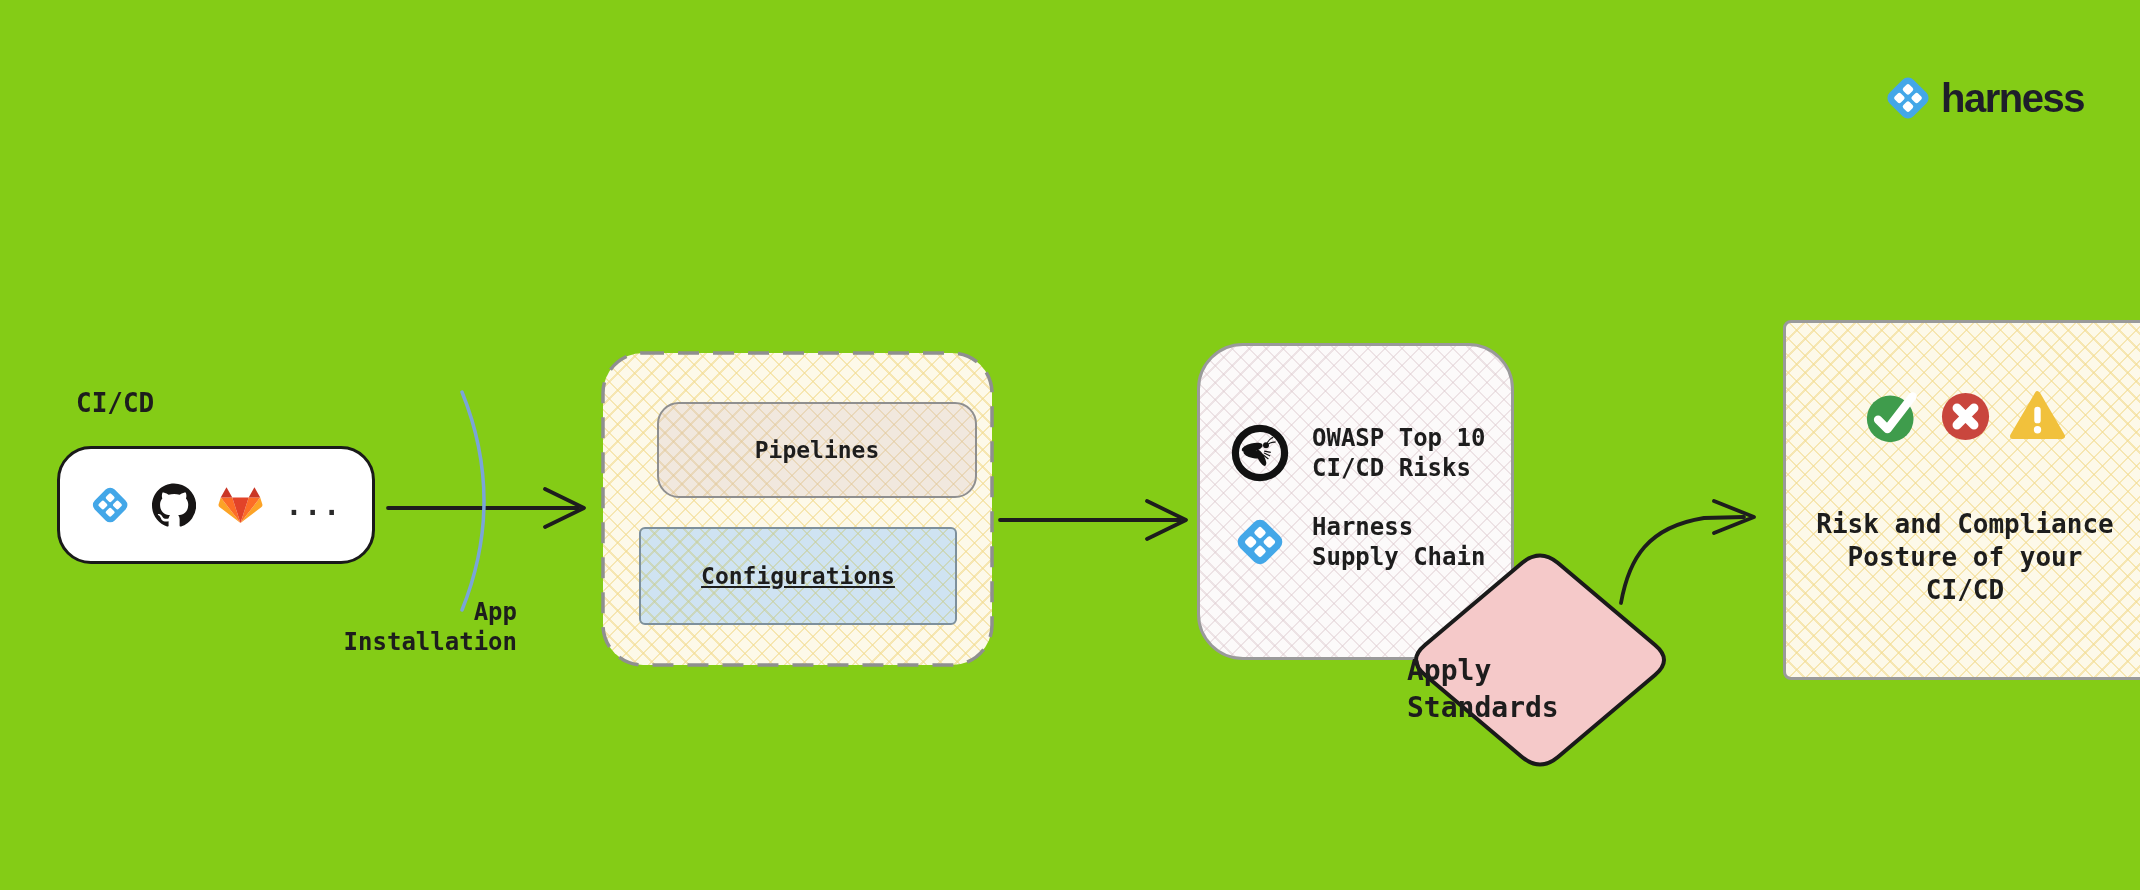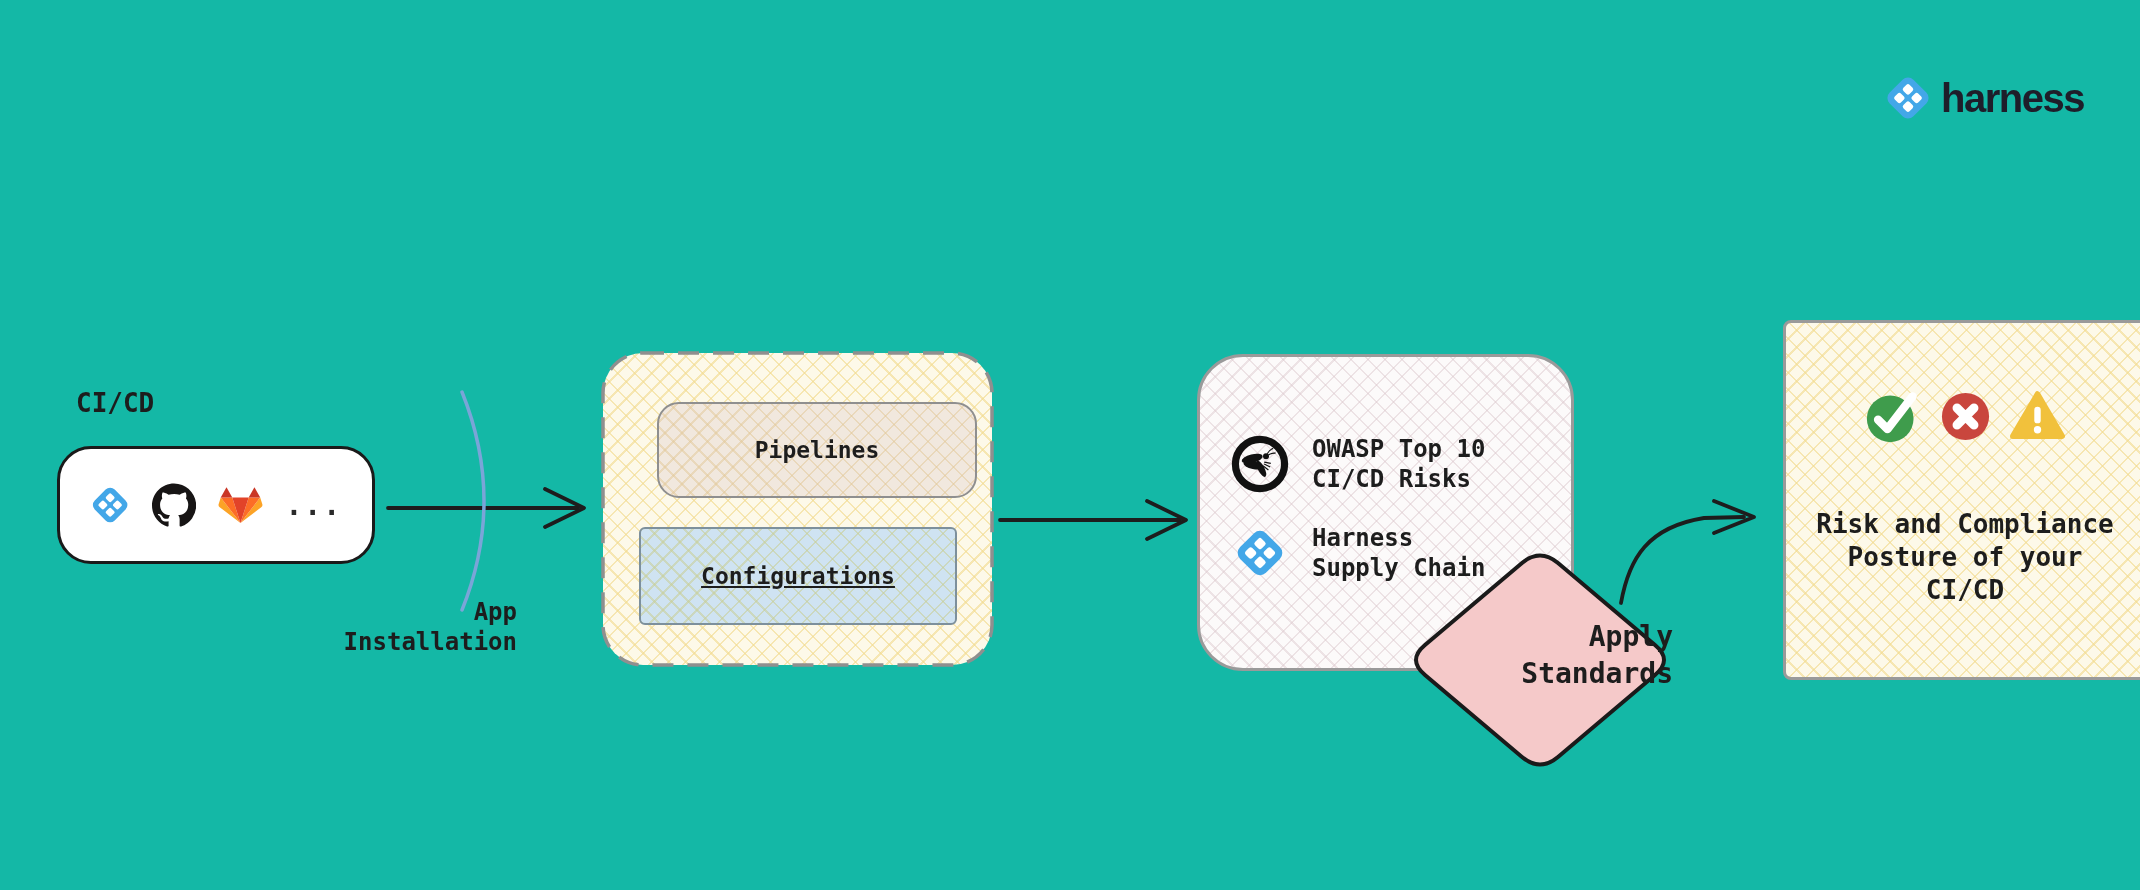--- a/index.html
+++ b/index.html
@@ -1,17 +1,17 @@
 <!DOCTYPE html>
 <html style="--c-ink: #1d1d1d; --c-logo_text: #1e1e2a; --c-border_gray: #8f8f8f; --c-harness_blue: #43a7e8; --c-arc_blue: #7aa5d8; --c-diamond_pink: #f5c9c9; --c-group_base: #fdf9e9; --c-group_lattice: rgba(242,219,144,0.62); --c-pipelines_base: #f1e8de; --c-pipelines_lattice: rgba(226,200,152,0.5); --c-configurations_base: #cfe3f2; --c-configurations_lattice: rgba(200,206,150,0.55); --c-standards_base: #fcfafa; --c-standards_lattice: rgba(219,199,204,0.45); --c-outcome_base: #fdf9e9; --c-outcome_lattice: rgba(242,219,144,0.62); --c-success_green: #3f9c4c; --c-error_red: #c9463d; --c-warning_yellow: #f1c13c; --c-gitlab_red: #e24329; --c-gitlab_dark_red: #ca3626; --c-gitlab_orange: #fc6d26; --c-gitlab_yellow: #fca326; --c-github_black: #171515;"><head>
 <meta charset="utf-8">
 <style>
   html,body{margin:0;padding:0;background:#fff;}
   .canvas{
-    position:relative;width:2140px;height:890px;background:#14b8a6;overflow:hidden;
+    position:relative;width:2140px;height:890px;background:#84cc16;overflow:hidden;
     font-family:"DejaVu Sans Mono","Liberation Mono",monospace;color:var(--c-ink,#1d1d1d);
   }
   .abs{position:absolute;box-sizing:border-box;}
   .ml{white-space:pre-line;}
   .hatch{
     background-color:var(--base,#fff);
     background-image:
       repeating-linear-gradient(45deg,  var(--lat,rgba(0,0,0,.1)) 0, var(--lat,rgba(0,0,0,.1)) 1.6px, transparent 1.6px, transparent 12px),
       repeating-linear-gradient(135deg, var(--lat,rgba(0,0,0,.1)) 0, var(--lat,rgba(0,0,0,.1)) 1.6px, transparent 1.6px, transparent 12px);
   }
@@ -32,30 +32,30 @@
   #group-box{left:603px;top:353px;width:389px;height:312px;border-radius:40px;z-index:1;
     --base:var(--c-group_base,#fdf9e9);--lat:var(--c-group_lattice,rgba(242,219,144,.62));}
   #pipelines-box{left:637px;top:402px;width:320px;height:96px;border:2.5px solid var(--c-border_gray,#8f8f8f);
     border-radius:22px;display:flex;align-items:center;justify-content:center;z-index:2;margin-left:20px;
     --base:var(--c-pipelines_base,#f1e8de);--lat:var(--c-pipelines_lattice,rgba(226,200,152,.5));}
   #config-box{left:639px;top:527px;width:318px;height:98px;border:2.5px solid #7d909c;
     border-radius:6px;display:flex;align-items:center;justify-content:center;z-index:2;text-decoration:underline;
     --base:var(--c-configurations_base,#cfe3f2);--lat:var(--c-configurations_lattice,rgba(200,206,150,.55));}
   .node-label{font-size:23px;font-weight:600;}
   
-  #standards-box{left:1197px;top:354px;width:377px;height:317px;border:3px solid #9a9a9a;
+  #standards-box{left:1197px;top:343px;width:317px;height:317px;border:3px solid #9a9a9a;
     border-radius:46px;z-index:2;padding-left:40px;
     --base:var(--c-standards_base,#fcfafa);--lat:var(--c-standards_lattice,rgba(219,199,204,.45));}
   .srow{position:absolute;left:28px;display:flex;align-items:center;}
   .srow .ic{width:64px;display:flex;justify-content:center;}
   .srow .slabel{margin-left:20px;font-size:24px;font-weight:600;line-height:30px;}
   #srow-owasp{top:77px;}
   #srow-harness{top:166px;}
   
-  #apply-label{left:1407px;top:618px;width:266px;text-align:right;font-size:28px;
+  #apply-label{left:1407px;top:652px;width:266px;text-align:left;font-size:28px;
     font-weight:600;line-height:37px;z-index:6;}
   
   #outcome-box{left:1783px;top:320px;width:364px;height:360px;border:3px solid #9a9a9a;
     border-radius:8px;z-index:2;
     --base:var(--c-outcome_base,#fdf9e9);--lat:var(--c-outcome_lattice,rgba(242,219,144,.62));}
   #outcome-icons{position:absolute;top:64px;left:0;width:100%;height:58px;display:flex;
     align-items:center;justify-content:center;gap:20px;}
   #outcome-text{position:absolute;top:185px;left:0;width:100%;text-align:center;
     font-size:26px;font-weight:600;line-height:33px;}
   

